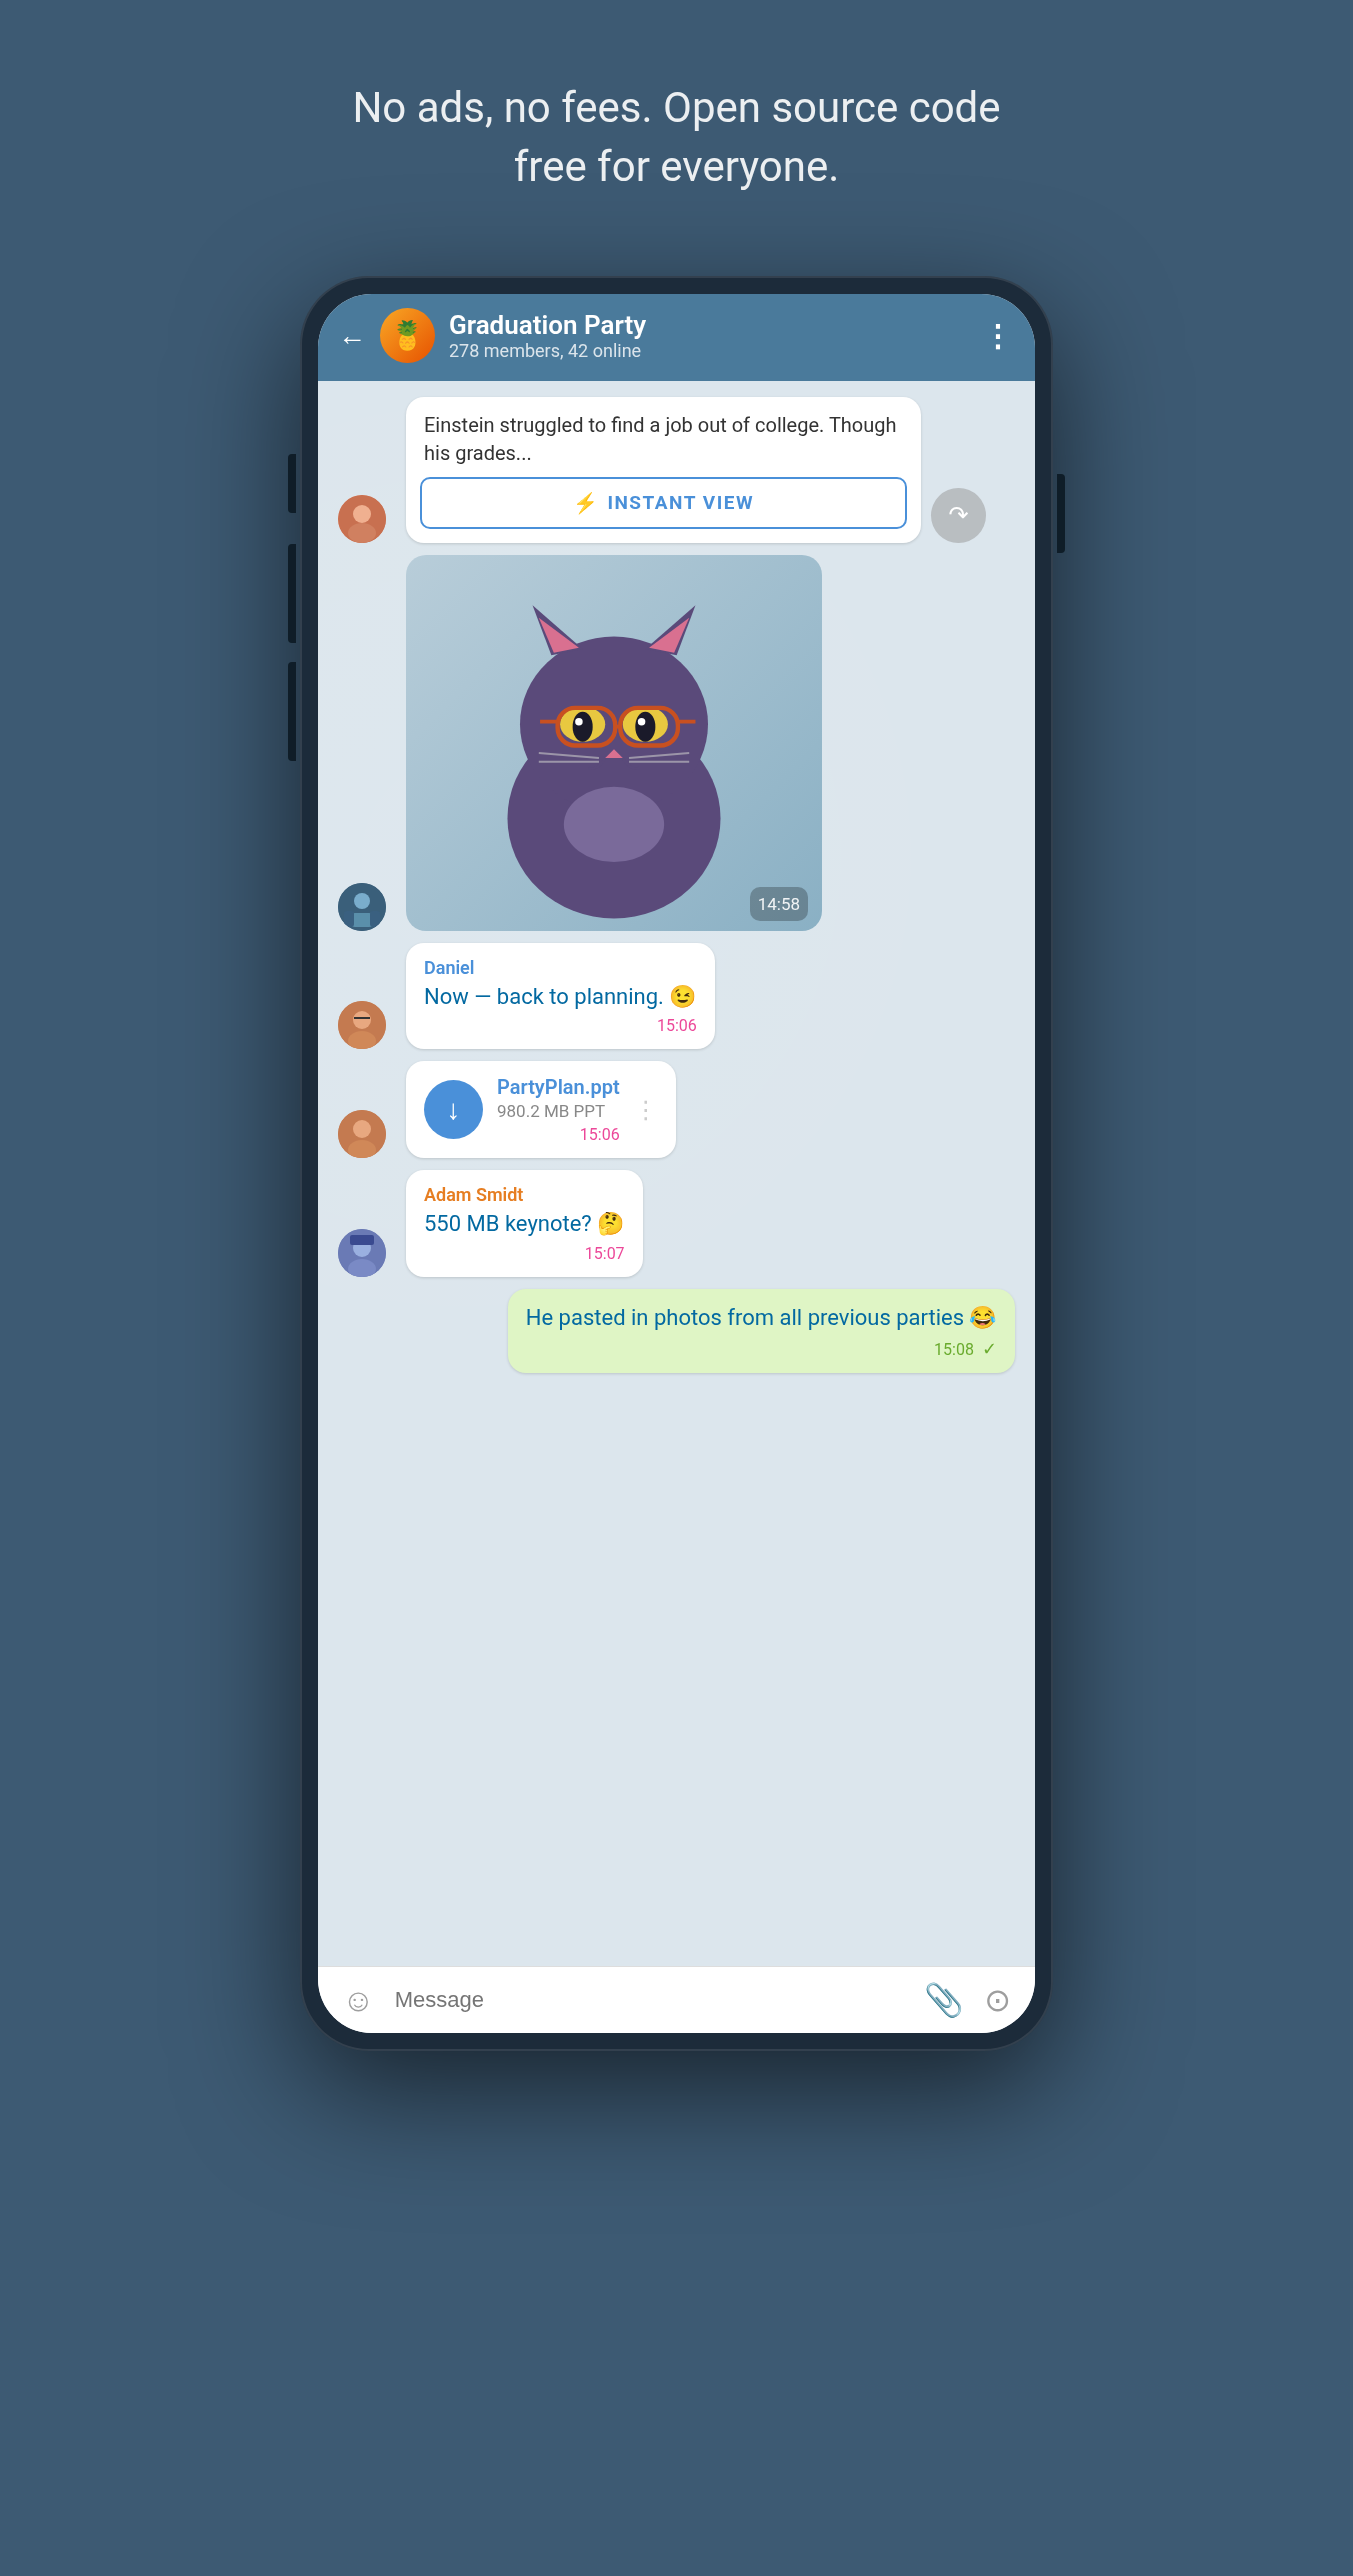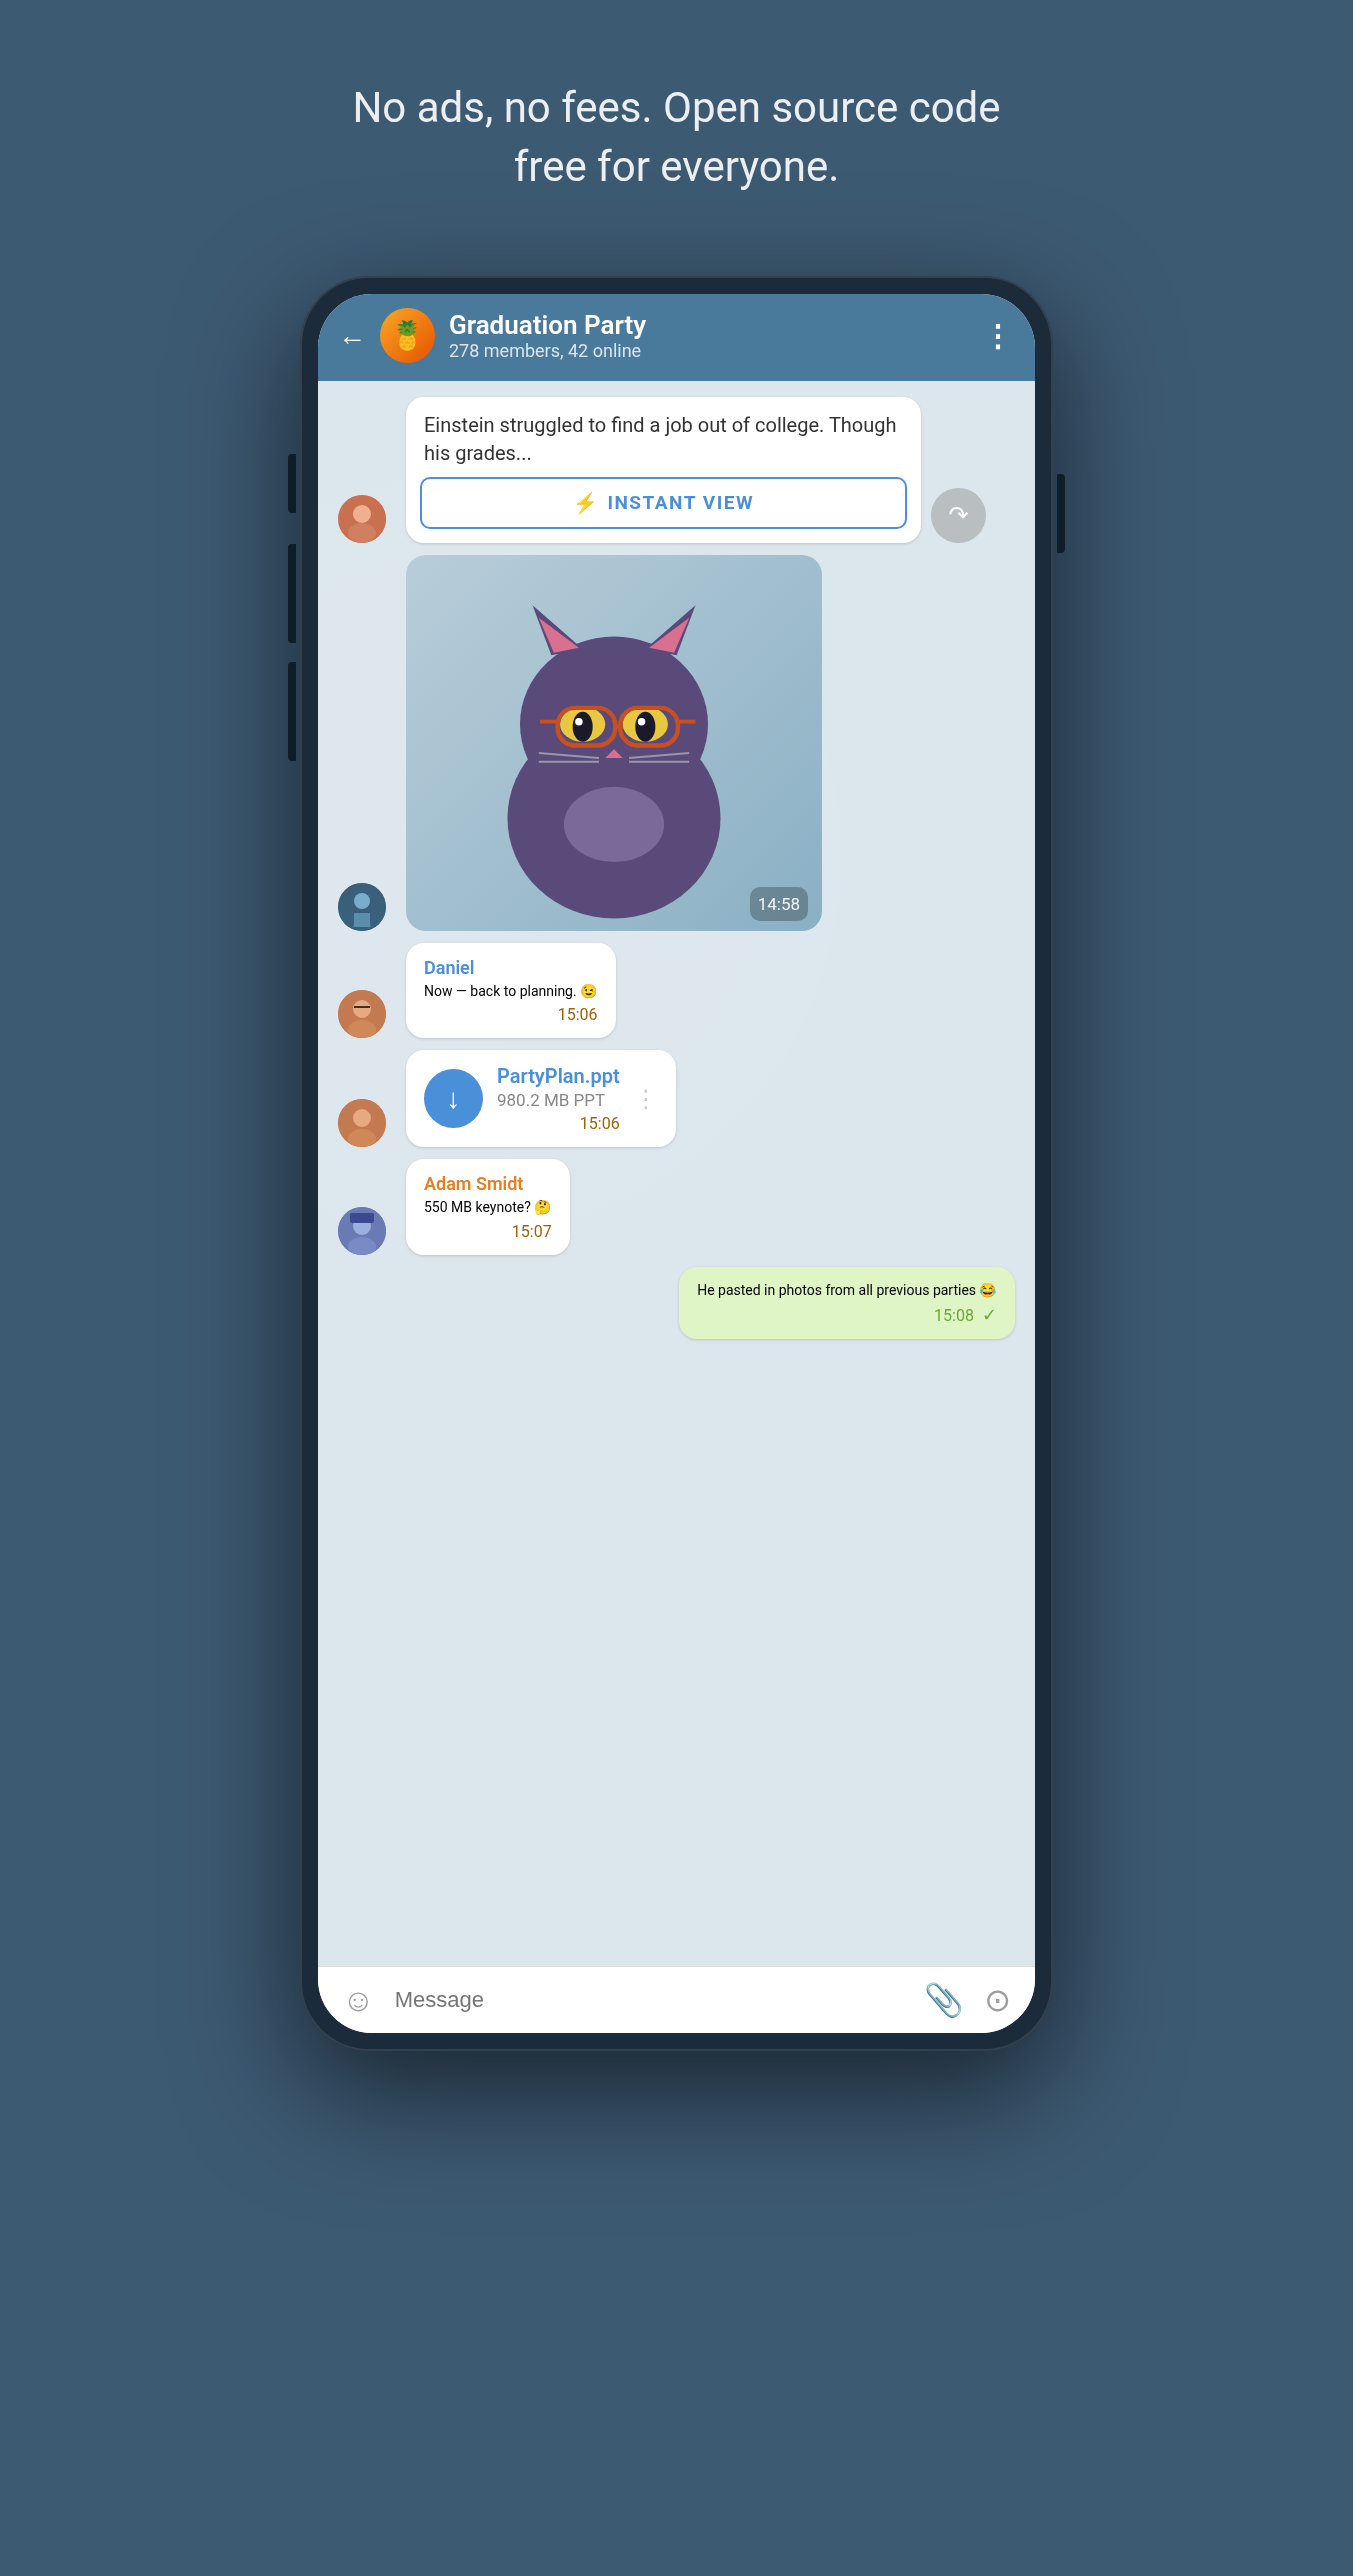--- a/index.html
+++ b/index.html
@@ -157,21 +157,21 @@
       position: relative;
       box-shadow: 0 1px 3px rgba(0,0,0,0.15);
     }
 
     .bubble.green {
       background: #dff5c5;
     }
 
     .bubble-time {
       font-size: 16px;
-      color: #a16207;
+      color: #ec4899;
       text-align: right;
       margin-top: 4px;
     }
 
     .bubble-time.green-time {
       color: #6aab2e;
     }
 
     
     .article-bubble {
@@ -287,22 +287,22 @@
       font-weight: 600;
       color: #4a90d9;
       margin-bottom: 4px;
     }
 
     .sender-name.orange {
       color: #e67e22;
     }
 
     .message-content {
-      font-size: 14px;
-      color: #000000;
+      font-size: 22px;
+      color: #0369a1;
       line-height: 1.4;
     }
 
     
     .file-bubble {
       background: white;
       border-radius: 18px;
       padding: 14px 18px;
       max-width: 515px;
       display: flex;

